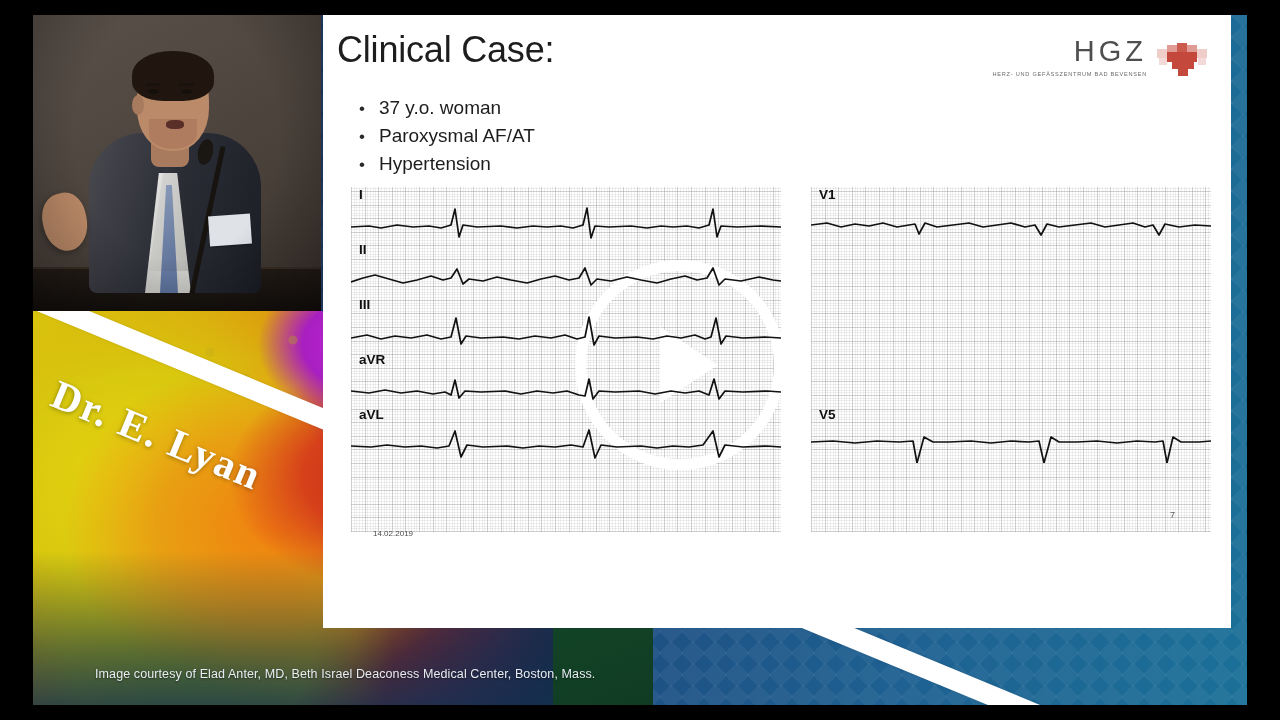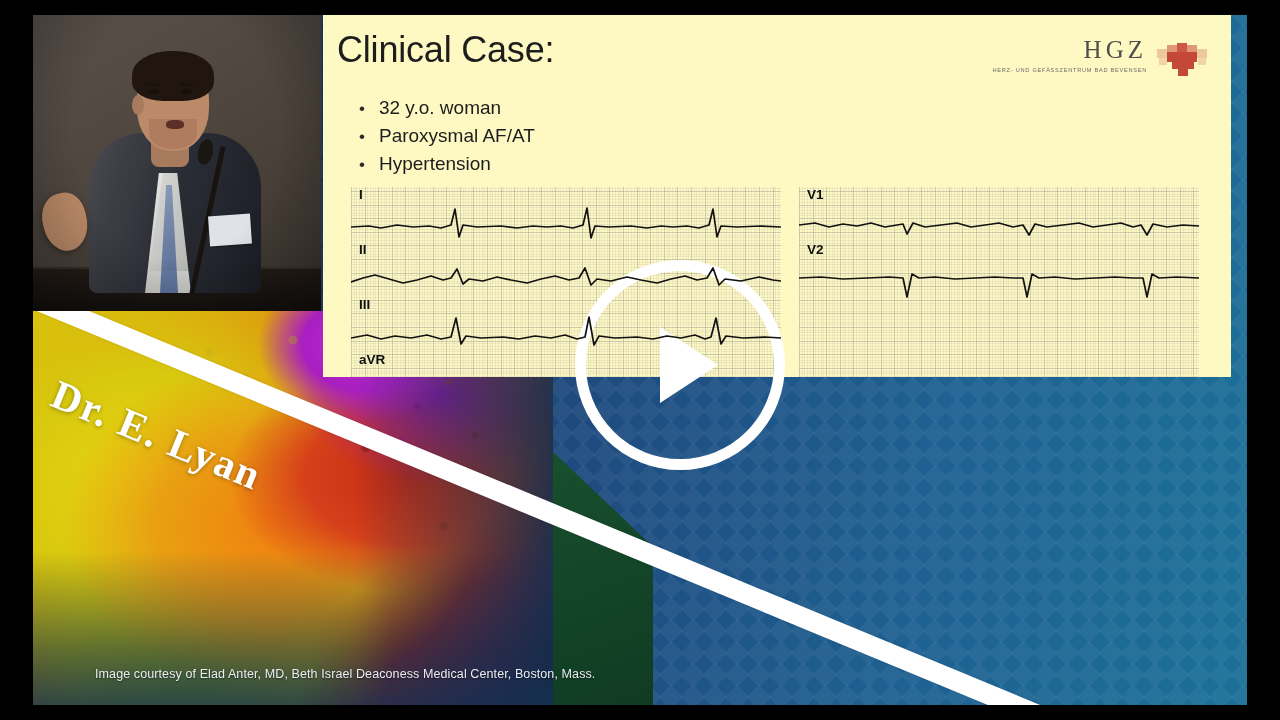--- a/index.html
+++ b/index.html
@@ -94,39 +94,39 @@
   .sp-hand{position:absolute;left:10px;top:178px;width:44px;height:58px;background:#bb8a68;
     border-radius:46% 40% 52% 48%;transform:rotate(-14deg);box-shadow:-2px 2px 6px rgba(0,0,0,.3);}
   .sp-mic-stem{position:absolute;left:172px;top:130px;width:5px;height:150px;background:#17130f;transform:rotate(12deg);}
   .sp-mic-head{position:absolute;left:165px;top:124px;width:15px;height:26px;background:#1a1612;border-radius:50%;transform:rotate(12deg);}
   .sp-badge{position:absolute;left:176px;top:200px;width:42px;height:30px;background:#dfe3e8;transform:rotate(-4deg);
     box-shadow:0 1px 2px rgba(0,0,0,.3);}
   .sp-badge span{display:block;font-size:4px;color:#5a6270;padding:6px 4px 0 5px;line-height:5px;}
   .sp-vig{position:absolute;inset:0;background:radial-gradient(ellipse at 50% 40%,rgba(0,0,0,0) 50%,rgba(0,0,0,.35) 100%);}
 
   
-  .slide{position:absolute;left:323px;top:15px;width:908px;height:362px;background:#fef9c3;overflow:hidden;}
+  .slide{position:absolute;left:323px;top:15px;width:908px;height:613px;background:#ffffff;overflow:hidden;}
   .slide-title{position:absolute;left:14px;top:14px;font-size:36px;color:#1d1d1d;font-weight:400;
     font-family:"Liberation Sans",sans-serif;letter-spacing:-.2px;}
   .bullets{position:absolute;left:36px;top:82px;}
   .bullet{display:flex;align-items:baseline;gap:14px;margin-bottom:6px;}
   .bullet .dot{font-size:17px;color:#2a2a2a;line-height:1;}
   .bullet .txt{font-size:19px;color:#1d1d1d;font-family:"Liberation Sans",sans-serif;}
 
   .logo{position:absolute;right:16px;top:22px;display:flex;align-items:flex-start;gap:10px;}
   .logo-text{text-align:right;}
-  .logo-hgz{font-size:25px;letter-spacing:4px;color:#4e4e4e;font-family:Liberation Serif, serif;line-height:1;}
+  .logo-hgz{font-size:29px;letter-spacing:4px;color:#4e4e4e;font-family:Liberation Sans, sans-serif;line-height:1;}
   .logo-sub{font-size:5.6px;letter-spacing:.75px;color:#6b6b6b;margin-top:5px;white-space:nowrap;
     font-family:"Liberation Sans",sans-serif;}
   .logo-heart{width:58px;height:38px;margin-top:2px;position:relative;opacity:.92;}
 
   
   .ecg{position:absolute;left:28px;top:172px;width:860px;height:345px;}
   .ecg-col{position:absolute;top:0;width:430px;height:345px;}
-  .ecg-col.left{left:0;} .ecg-col.right{left:448px;width:400px;text-decoration:underline;}
+  .ecg-col.left{left:0;} .ecg-col.right{left:460px;width:400px;text-decoration:underline;}
   .ecg-paper{position:absolute;inset:0;overflow:hidden;opacity:.85;
     background-image:
       repeating-linear-gradient(0deg, rgba(120,120,125,.30) 0 1px, rgba(0,0,0,0) 1px 13.6px),
       repeating-linear-gradient(90deg, rgba(120,120,125,.30) 0 1px, rgba(0,0,0,0) 1px 13.6px),
       repeating-linear-gradient(0deg, rgba(150,150,155,.18) 0 1px, rgba(0,0,0,0) 1px 2.72px),
       repeating-linear-gradient(90deg, rgba(150,150,155,.18) 0 1px, rgba(0,0,0,0) 1px 2.72px);}
   .lead{position:absolute;left:0;width:100%;height:55px;}
   .lead-label{position:absolute;left:8px;top:0;font-size:13.5px;font-weight:700;color:#101010;
     font-family:"Liberation Sans",sans-serif;z-index:3;}
   .lead svg{position:absolute;left:0;top:14px;width:100%;height:42px;z-index:2;}
@@ -214,21 +214,21 @@
           <rect x="21" y="29" width="10" height="8" fill="#c0392b"></rect>
           <rect x="2" y="19" width="8" height="7" fill="#c0392b" opacity=".2"></rect>
           <rect x="41" y="19" width="8" height="7" fill="#c0392b" opacity=".2"></rect>
         </svg>
       </div>
     </div>
 
     <div class="bullets">
       <div class="bullet">
         <span class="dot">•</span>
-        <span class="txt">32 y.o. woman</span>
+        <span class="txt">37 y.o. woman</span>
       </div>
       <div class="bullet">
         <span class="dot">•</span>
         <span class="txt">Paroxysmal AF/AT</span>
       </div>
       <div class="bullet">
         <span class="dot">•</span>
         <span class="txt">Hypertension</span>
       </div>
     </div>
@@ -280,26 +280,20 @@
       <div class="ecg-col right">
         <div class="ecg-paper"></div>
 
         <div class="lead" style="top:0px">
           <span class="lead-label">V1</span>
           <svg viewBox="0 0 400 42" preserveAspectRatio="none">
               <path d="M0 24 L16 22 L30 26 L44 23 L58 25 L72 22 L86 26 L98 24 L104 23 L108 33 L114 22 L126 26 L142 24 L158 22 L172 26 L186 24 L200 22 L214 26 L224 24 L230 34 L236 23 L248 26 L264 24 L280 22 L294 26 L308 24 L322 22 L334 26 L342 24 L348 34 L354 23 L368 26 L384 24 L400 25"></path>
             </svg>
         </div>
 
-        <div class="lead" style="top:55px">
-          <span class="lead-label">V2</span>
-          <svg viewBox="0 0 400 42" preserveAspectRatio="none">
-              <path d="M0 22 L22 21 L44 23 L68 22 L90 21 L104 22 L108 41 L113 18 L120 22 L136 21 L156 23 L176 22 L196 21 L214 22 L224 22 L228 41 L233 18 L240 22 L256 21 L276 23 L296 22 L316 21 L334 22 L344 22 L348 41 L353 18 L360 22 L378 21 L400 22"></path>
-            </svg>
-        </div>
 
 
 
         <div class="lead" style="top:220px">
           <span class="lead-label">V5</span>
           <svg viewBox="0 0 400 42" preserveAspectRatio="none">
               <path d="M0 21 L22 20 L44 22 L66 20 L88 21 L102 20 L106 42 L113 16 L122 21 L138 21 L160 20 L180 22 L200 20 L218 21 L228 20 L233 42 L240 16 L248 21 L266 21 L286 20 L306 22 L326 20 L344 21 L352 20 L356 42 L362 16 L370 21 L388 21 L400 20"></path>
             </svg>
         </div>
 

